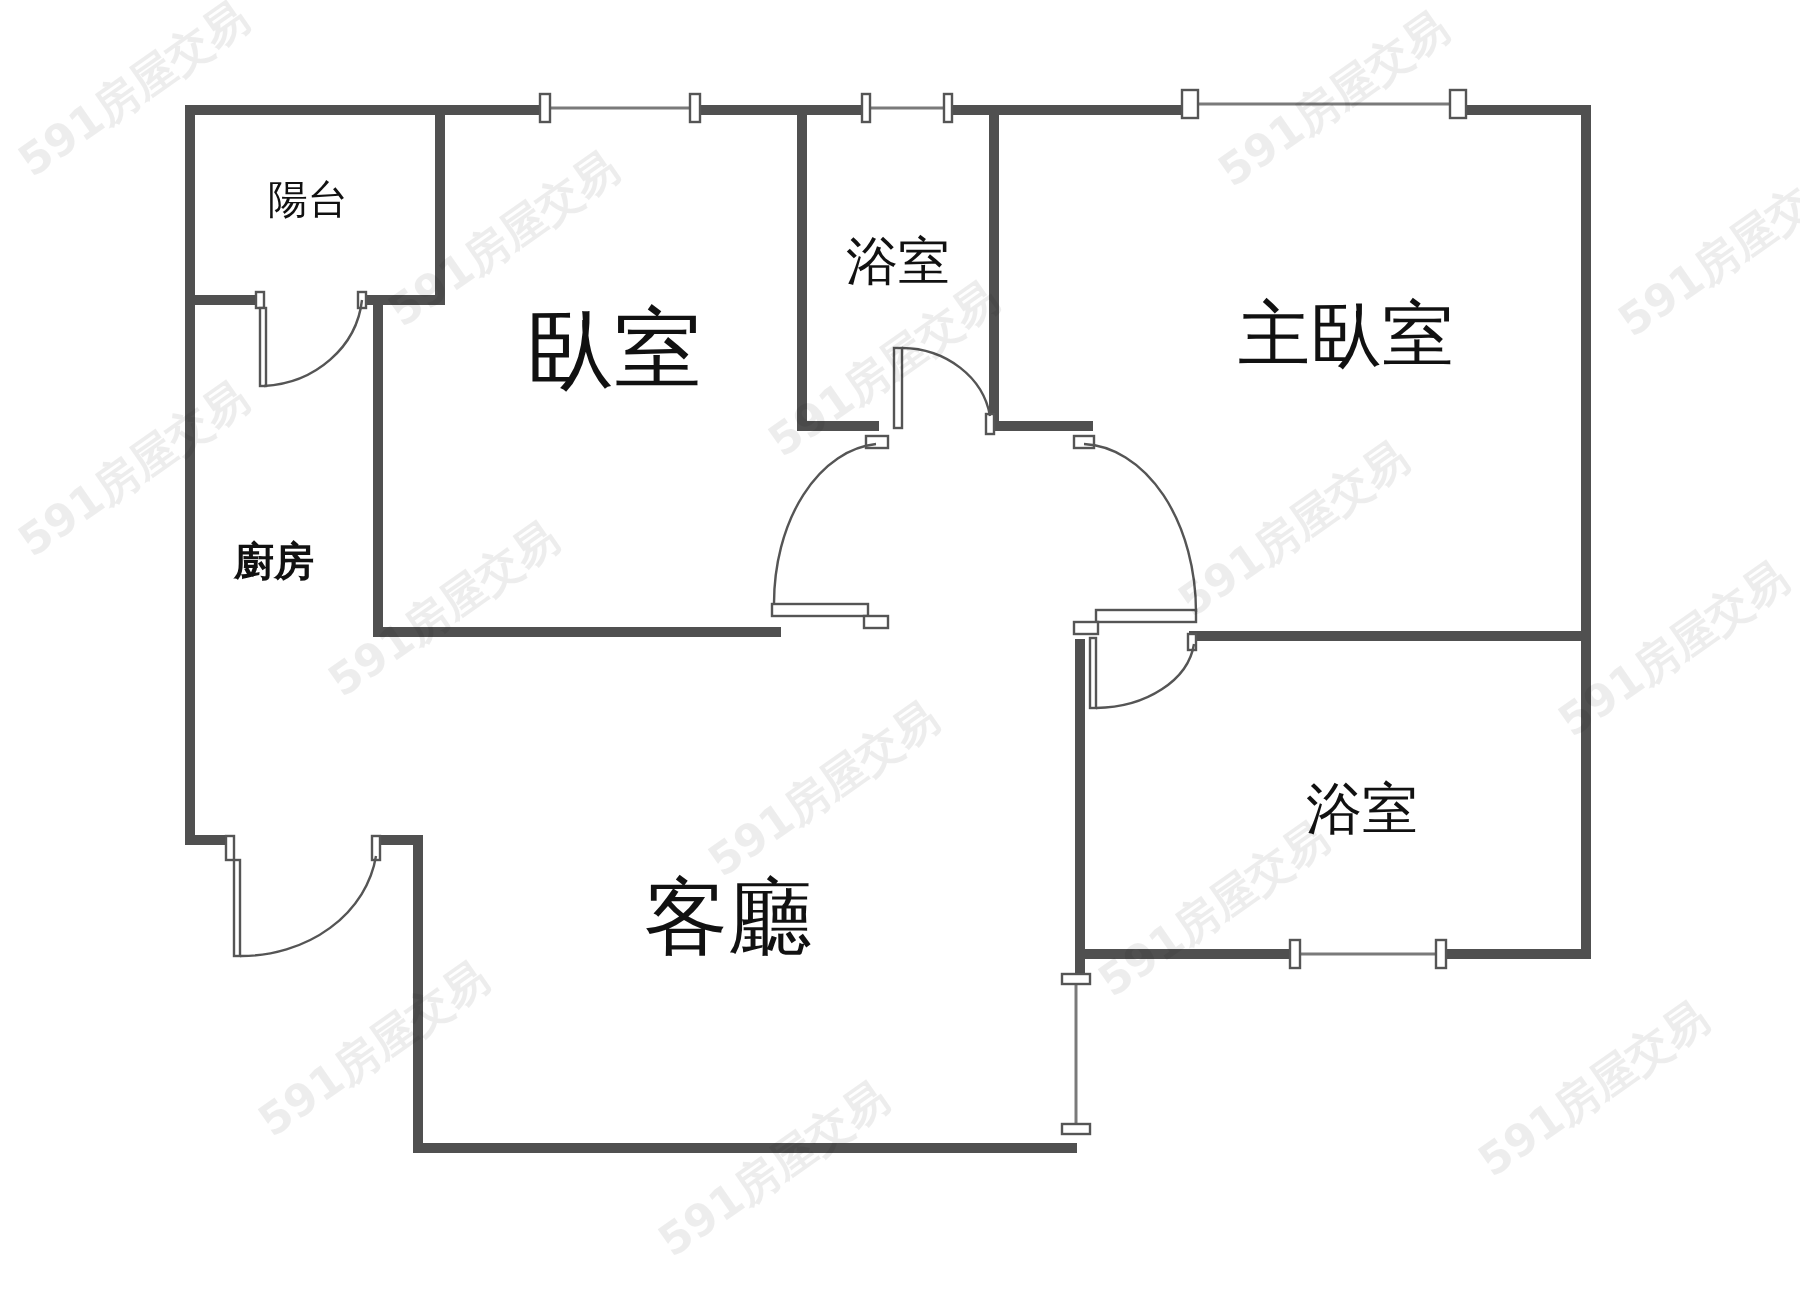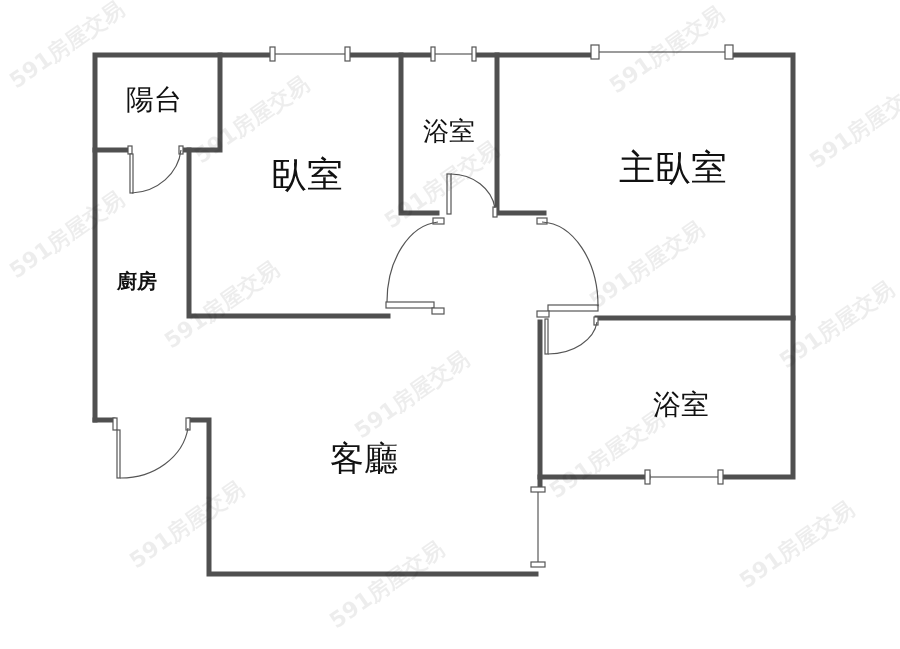--- a/index.html
+++ b/index.html
@@ -102,19 +102,19 @@
 <div class="wm" style="left:0px;top:220px;">591房屋交易</div>
 <div class="wm" style="left:155px;top:290px;">591房屋交易</div>
 <div class="wm" style="left:580px;top:250px;">591房屋交易</div>
 <div class="wm" style="left:770px;top:310px;">591房屋交易</div>
 <div class="wm" style="left:345px;top:380px;">591房屋交易</div>
 <div class="wm" style="left:540px;top:440px;">591房屋交易</div>
 <div class="wm" style="left:120px;top:510px;">591房屋交易</div>
 <div class="wm" style="left:320px;top:570px;">591房屋交易</div>
 <div class="wm" style="left:730px;top:530px;">591房屋交易</div>
 
-<div class="room-label" style="left:154px;top:100px;font-size:28px;">陽台</div>
-<div class="room-label" style="left:307px;top:175px;font-size:36px;font-family:Liberation Mono, monospace;">臥室</div>
+<div class="room-label" style="left:154px;top:100px;font-size:20px;">陽台</div>
+<div class="room-label" style="left:307px;top:175px;font-size:44px;font-family:Liberation Mono, monospace;">臥室</div>
 <div class="room-label" style="left:449px;top:131px;font-size:26px;">浴室</div>
 <div class="room-label" style="left:673px;top:168px;font-size:36px;text-align:center;">主臥室</div>
 <div class="room-label" style="left:137px;top:281px;font-size:20px;font-weight:bold;">廚房</div>
 <div class="room-label" style="left:681px;top:405px;font-size:28px;">浴室</div>
-<div class="room-label" style="left:364px;top:459px;font-size:34px;">客廳</div>
+<div class="room-label" style="left:364px;top:459px;font-size:42px;">客廳</div>
 
 </body></html>

